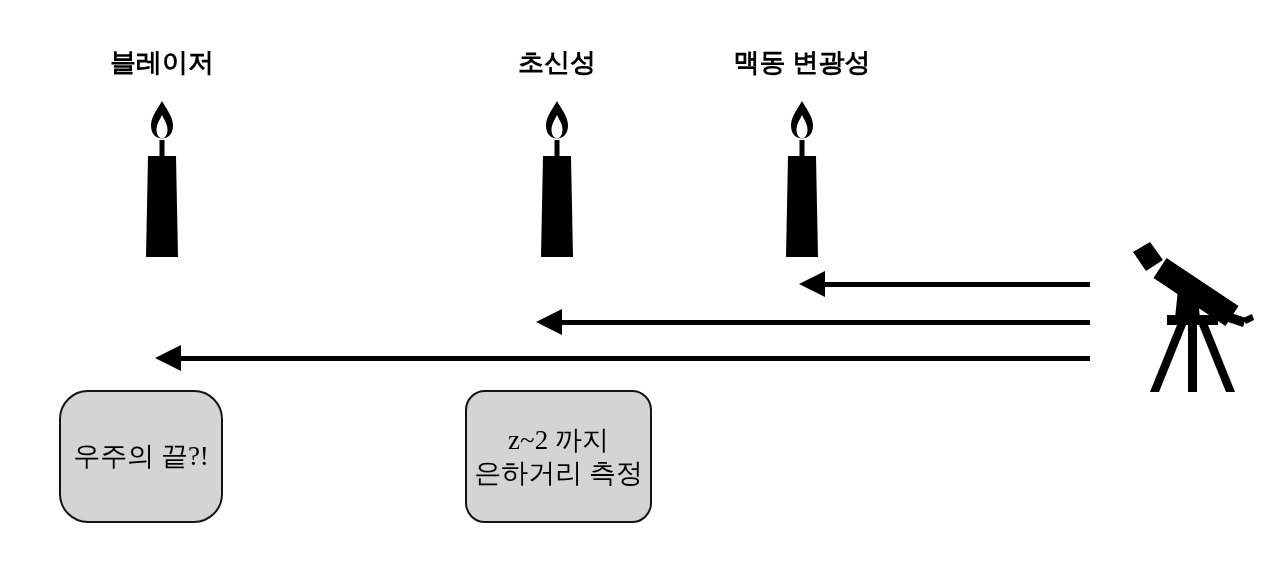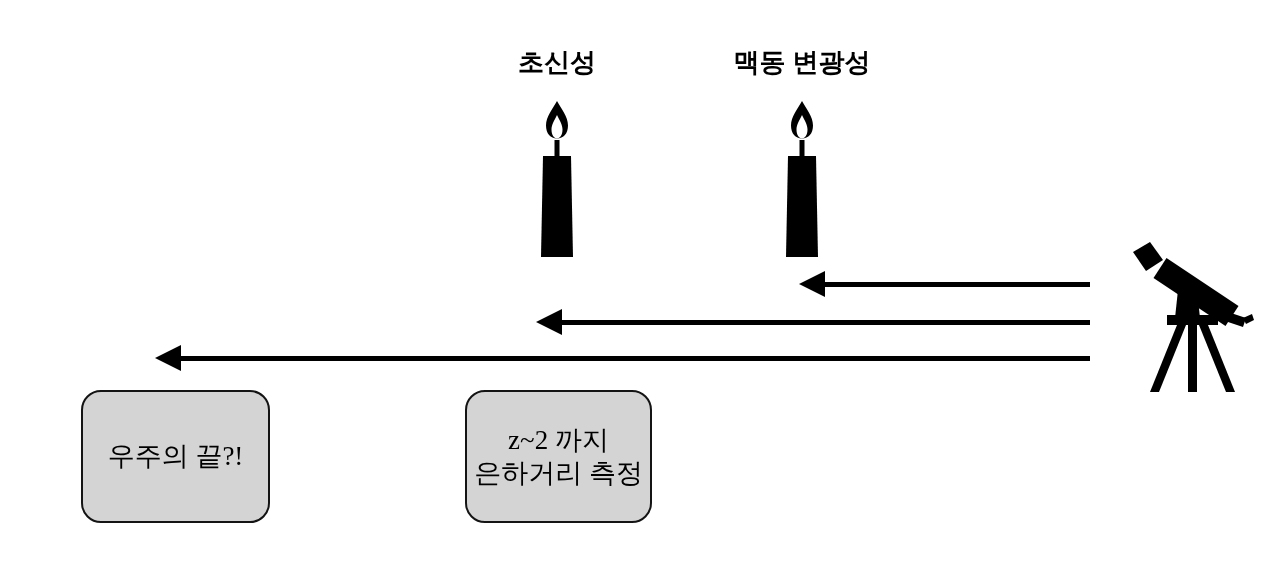--- a/index.html
+++ b/index.html
@@ -72,20 +72,29 @@
     color: #000000;
     white-space: nowrap;
     text-align: center;
   }
 </style>
 </head>
 <body>
 
 <div class="canvas">
 
+  <div class="candle-unit" style="left:52px;">
+    <div class="candle-label">블레이저</div>
+    <svg class="candle-svg" width="40" height="158" viewBox="0 0 40 158">
+      <path fill="#000000" d="M20 1 C15.5 9 9 16.5 9 25.5 C9 33.5 13.5 38.5 20 38.5 C26.5 38.5 31 33.5 31 25.5 C31 16.5 24.5 9 20 1 Z"></path>
+      <path fill="#ffffff" d="M20 15 C17 21 14.5 25 14.5 29.5 C14.5 35 17 38.5 20 38.5 C23 38.5 25.5 35 25.5 29.5 C25.5 25 23 21 20 15 Z"></path>
+      <rect fill="#000000" x="17.5" y="40" width="5" height="16"></rect>
+      <polygon fill="#000000" points="6,56 34,56 36,157 4,157"></polygon>
+    </svg>
+  </div>
 
   <div class="candle-unit" style="left:692px;">
     <div class="candle-label">맥동 변광성</div>
     <svg class="candle-svg" width="40" height="158" viewBox="0 0 40 158">
       <path fill="#000000" d="M20 1 C15.5 9 9 16.5 9 25.5 C9 33.5 13.5 38.5 20 38.5 C26.5 38.5 31 33.5 31 25.5 C31 16.5 24.5 9 20 1 Z"></path>
       <path fill="#ffffff" d="M20 15 C17 21 14.5 25 14.5 29.5 C14.5 35 17 38.5 20 38.5 C23 38.5 25.5 35 25.5 29.5 C25.5 25 23 21 20 15 Z"></path>
       <rect fill="#000000" x="17.5" y="40" width="5" height="16"></rect>
       <polygon fill="#000000" points="6,56 34,56 36,157 4,157"></polygon>
     </svg>
   </div>
@@ -126,21 +135,21 @@
 
     <polygon fill="#000000" points="58,50 77,50 80,78 55,78"></polygon>
 
     <rect fill="#000000" x="47" y="75" width="51" height="10"></rect>
 
     <polygon fill="#000000" points="57,85 66,85 39,152 30,152"></polygon>
     <rect fill="#000000" x="68" y="85" width="9" height="67"></rect>
     <polygon fill="#000000" points="79,85 88,85 115,152 106,152"></polygon>
   </svg>
 
-  <div class="info-box" style="left:81px; width:189px;">
+  <div class="info-box" style="left:59px; width:164px;border-radius:29px;">
     <div class="info-line">우주의 끝?!</div>
   </div>
 
   <div class="info-box" style="left:465px; width:187px;">
     <div class="info-line">z~2 까지</div>
     <div class="info-line">은하거리 측정</div>
   </div>
 
 
 </div>

